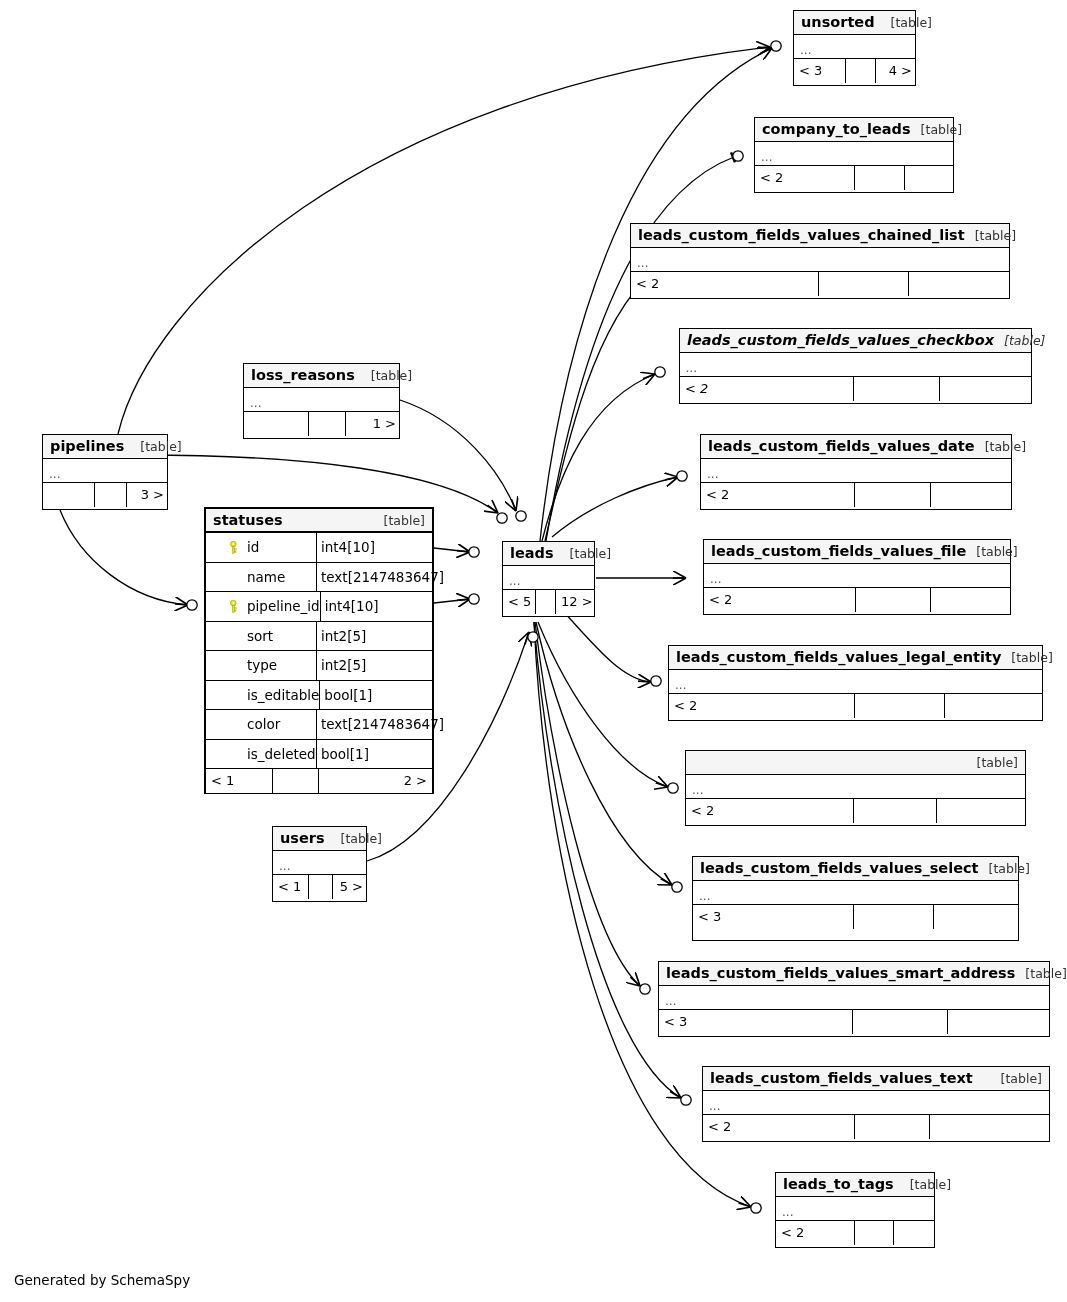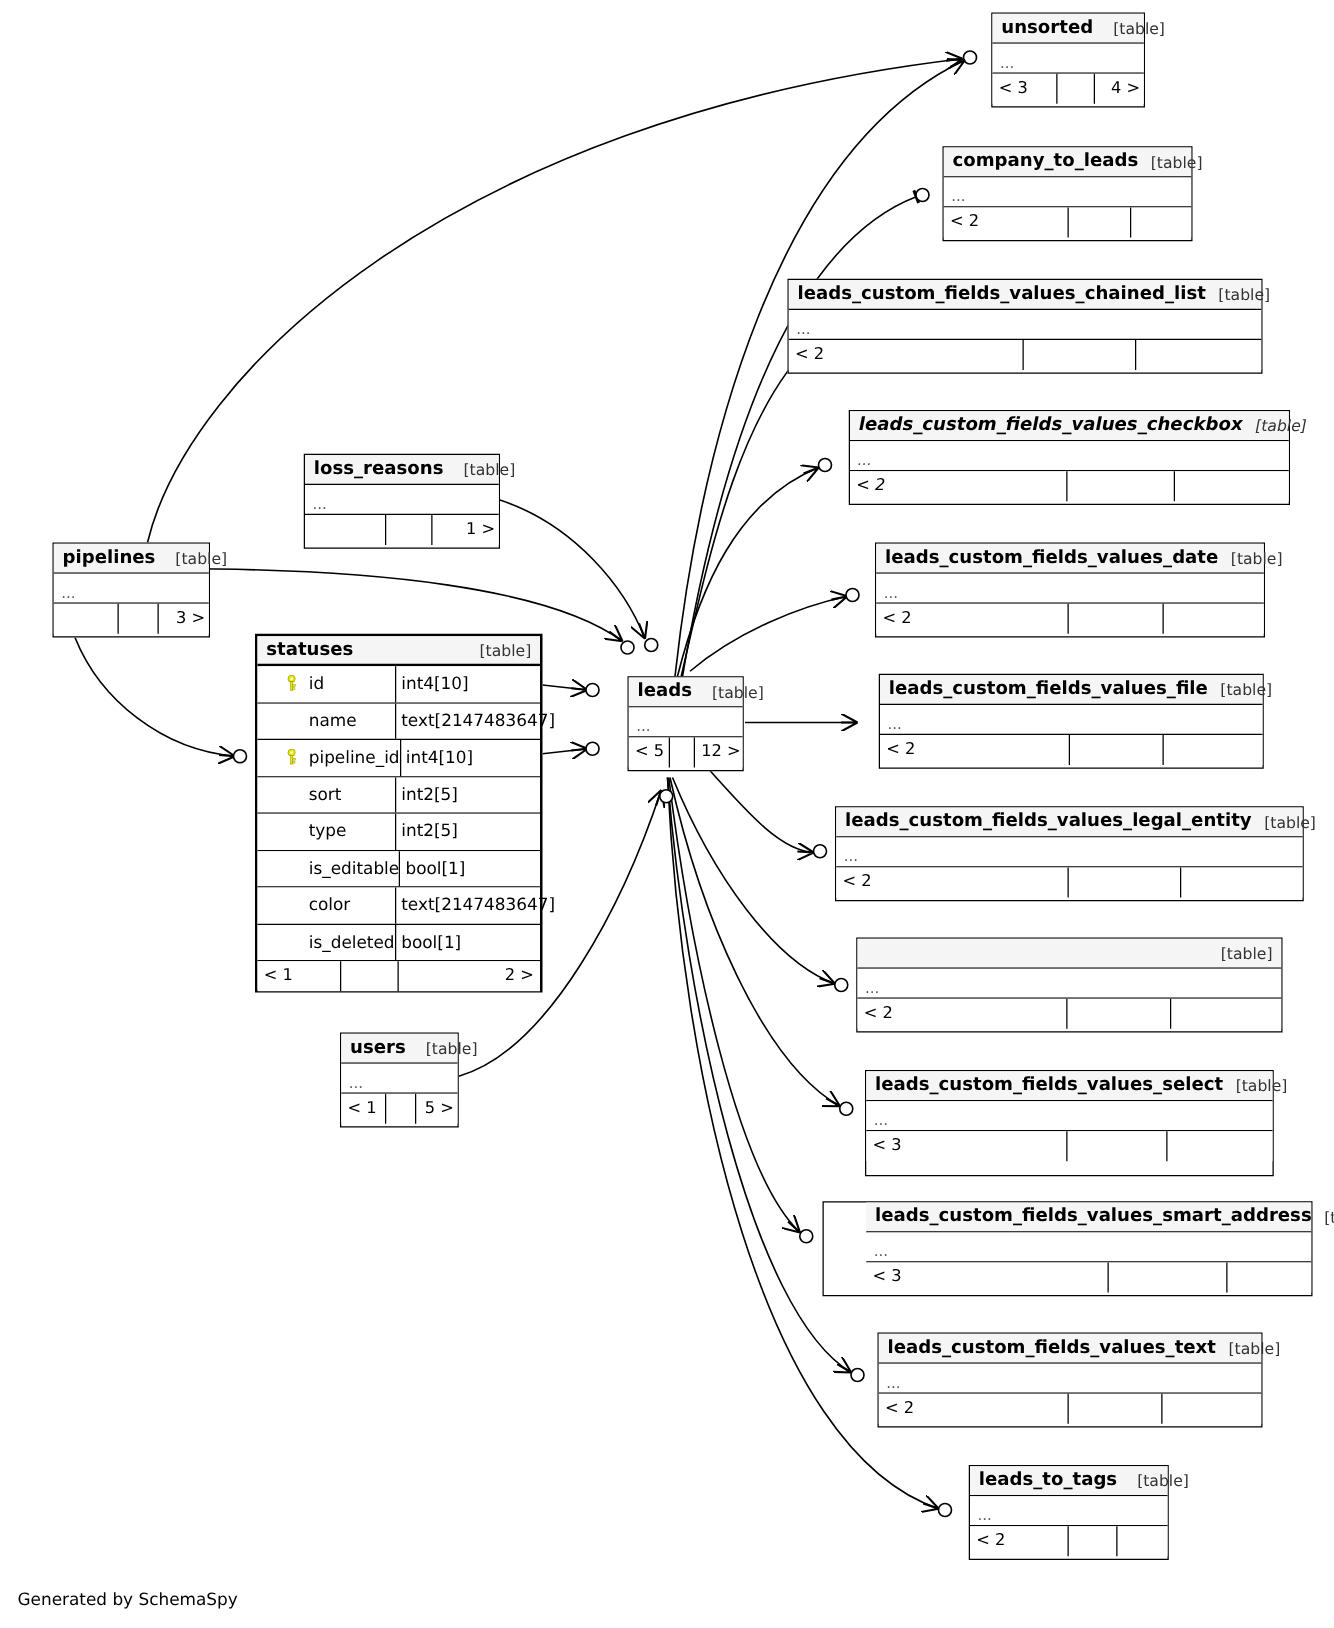--- a/index.html
+++ b/index.html
@@ -319,33 +319,33 @@
           <span class="tname">leads_custom_fields_values_select</span>
           <span class="ttag">[table]</span>
         </div>
         <div class="ellipsis-row"><span>...</span></div>
         <div class="footrow">
           <div class="fcell left" style="flex: 0 0 161px;">&lt; 3</div>
           <div class="fcell left" style="flex: 0 0 80px;"></div>
           <div class="fcell right" style="flex: 0 0 86px;"></div>
         </div>
       </div>
-      <div class="tbl" style="left: 658px; top: 961px; width: 392px; height: 76px; padding-left: 34px;">
+      <div class="tbl" style="left: 658px; top: 961px; width: 392px; height: 76px;">
         <div class="thead">
           <span class="tname">leads_custom_fields_values_smart_address</span>
           <span class="ttag">[table]</span>
         </div>
         <div class="ellipsis-row"><span>...</span></div>
         <div class="footrow">
           <div class="fcell left" style="flex: 0 0 194px;">&lt; 3</div>
           <div class="fcell left" style="flex: 0 0 95px;"></div>
           <div class="fcell right" style="flex: 0 0 103px;"></div>
         </div>
       </div>
-      <div class="tbl" style="left: 702px; top: 1066px; width: 308px; height: 76px;">
+      <div class="tbl" style="left: 702px; top: 1066px; width: 348px; height: 76px;">
         <div class="thead">
           <span class="tname">leads_custom_fields_values_text</span>
           <span class="ttag">[table]</span>
         </div>
         <div class="ellipsis-row"><span>...</span></div>
         <div class="footrow">
           <div class="fcell left" style="flex: 0 0 152px;">&lt; 2</div>
           <div class="fcell left" style="flex: 0 0 75px;"></div>
           <div class="fcell right" style="flex: 0 0 81px;"></div>
         </div>

